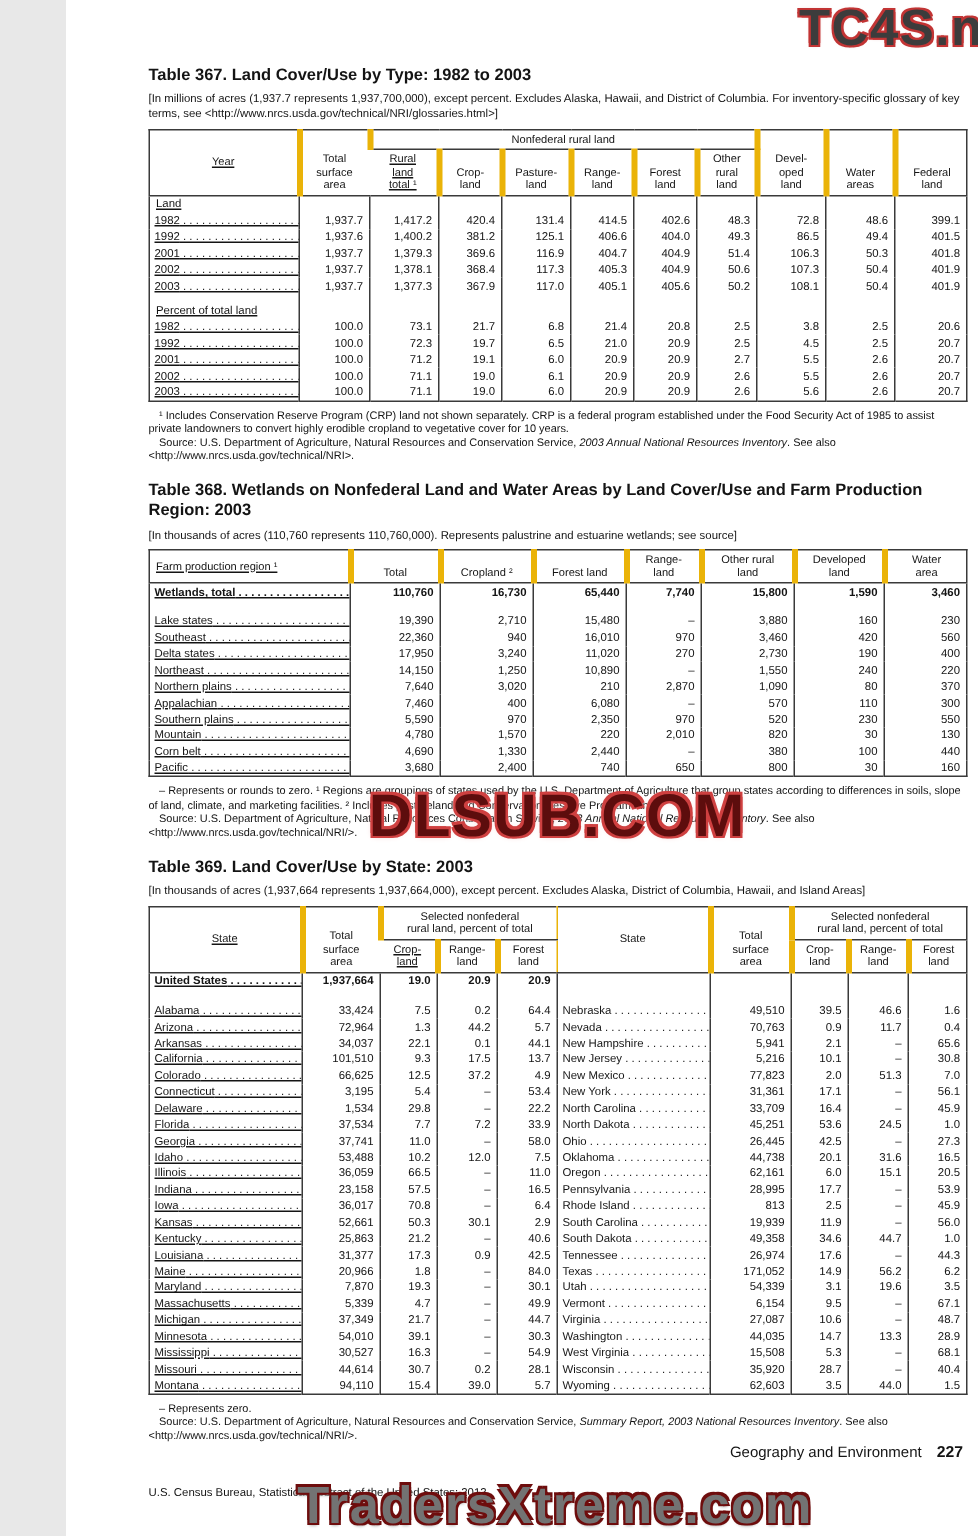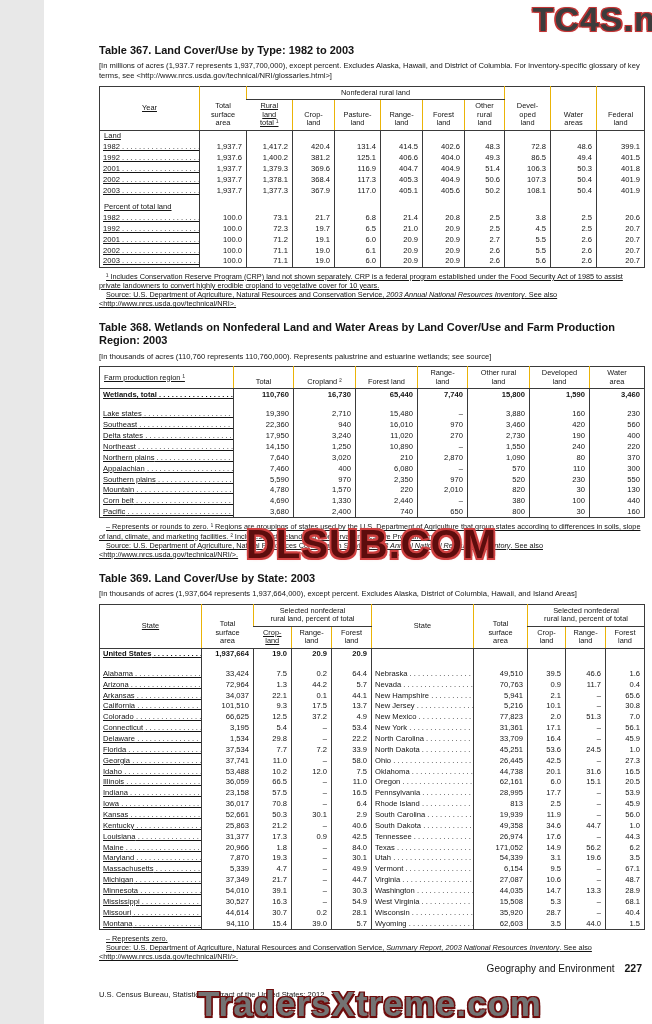--- a/index.html
+++ b/index.html
@@ -23,27 +23,27 @@
   }
   .wm-bottom {
     bottom:0; left:50%; transform:translateX(-50%); font-size:35px; color:#737373;
     text-shadow:-1.5px -1.5px 0 #6e0d0d, 1.5px -1.5px 0 #6e0d0d, -1.5px 1.5px 0 #6e0d0d, 1.5px 1.5px 0 #6e0d0d, 0 2px 2px #bbb;
   }
   
   .tbl-section { position:relative; margin-bottom:13px; }
   .tbl-title { font-size:11px; font-weight:bold; line-height:1.2; margin-bottom:4px; }
   .headnote { font-size:7.6px; line-height:1.3; margin-bottom:5px; }
   .fn { font-size:7.3px; line-height:1.25; text-indent:7px; margin:0; }
-  .fn-block { margin-top:4px;text-decoration:underline; }
+  .fn-block { margin-top:4px; }
   
   table { width:100%; border-collapse:collapse; table-layout:fixed; font-size:7.6px; border:1px solid #3a3a3a; }
   th {
     font-weight:normal; font-size:7.4px; line-height:1.15; text-align:center;
     vertical-align:bottom; padding:2px 1px; white-space:pre-line;
-    border-left:1px solid #eab308; border-bottom:1px solid #3a3a3a;
+    border-left:4px solid #eab308; border-bottom:1px solid #3a3a3a;
   }
   th.vmid { vertical-align:middle; }
   th.thleft { text-align:left; padding-left:4px; vertical-align:middle; }
   td {
     padding:0.5px 3px; line-height:1.3; border-left:1px solid #3a3a3a;
     overflow:hidden; white-space:nowrap;
   }
   tr > th:first-child, tr > td:first-child { border-left:none;text-decoration:underline; }
   .num { text-align:right; padding-right:4px; }
   .lbl { text-align:left; padding-left:3px; }

